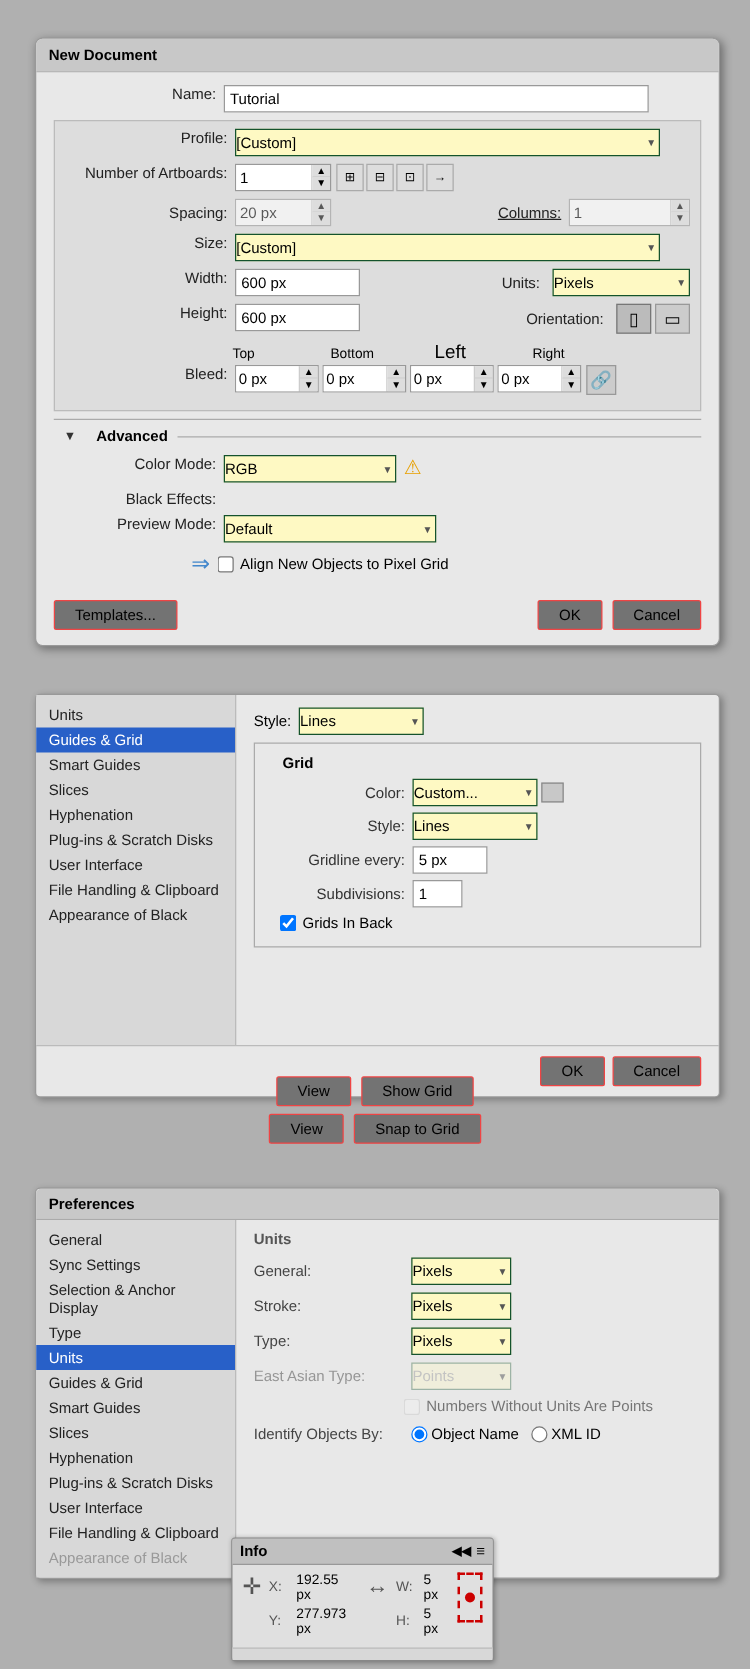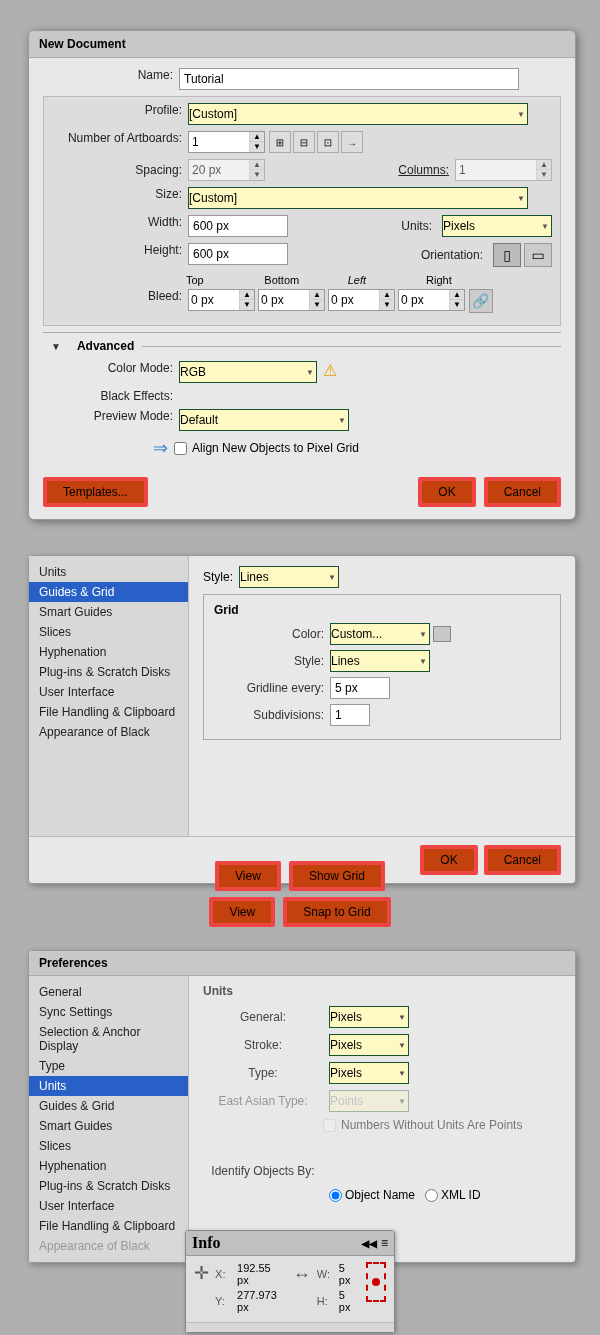--- a/index.html
+++ b/index.html
@@ -200,22 +200,22 @@
     .dialog-footer {
       display: flex;
       justify-content: space-between;
       align-items: center;
       padding: 8px 14px 12px 14px;
     }
 
     .btn {
       padding: 4px 16px;
       font-size: 12px;
-      border: 4px solid #ef4444;
-      background: #c2410c;
+      border: 1px solid #ef4444;
+      background: #737373;
       cursor: pointer;
       border-radius: 2px;
       min-width: 60px;
     }
 
     .btn-ok {
       min-width: 50px;
     }
 
     
@@ -267,20 +267,21 @@
     .grid-section {
       border: 1px solid #aaa;
       padding: 8px 10px;
       margin-top: 4px;
     }
 
     .grid-section-title {
       font-size: 12px;
       font-weight: bold;
       margin-bottom: 6px;
+      margin-left: 12px;
     }
 
     .grid-form-row {
       display: flex;
       align-items: center;
       margin-bottom: 5px;
     }
 
     .grid-form-label {
       min-width: 110px;
@@ -331,42 +332,41 @@
     }
 
     .units-form-row {
       display: flex;
       align-items: center;
       margin-bottom: 6px;
     }
 
     .units-label {
       min-width: 120px;
-      text-align: center;
+      text-align: left;
       margin-right: 6px;
       font-size: 12px;
       color: #444;
     }
 
     .disabled-row {
       opacity: 0.5;
     }
 
     .radio-group {
       display: flex;
       align-items: center;
       gap: 10px;
     }
 
     .radio-label {
       display: flex;
       align-items: center;
       gap: 3px;
       font-size: 12px;
-      margin-top: 48px;
     }
 
     
     .info-panel {
       background: #e0e0e0;
       border: 1px solid #888;
       border-radius: 3px;
       box-shadow: 1px 1px 4px rgba(0,0,0,0.3);
     }
 
@@ -606,21 +606,21 @@
           <div class="orient-btns">
             <div class="orient-btn active" style="font-size:14px;">▯</div>
             <div class="orient-btn" style="font-size:14px;">▭</div>
           </div>
         </div>
       </div>
 
       <div style="margin-left:134px; margin-bottom:2px;">
         <span style="display:inline-block; width:75px; font-size:11px;">Top</span>
         <span style="display:inline-block; width:80px; font-size:11px;">Bottom</span>
-        <span style="display:inline-block; width:75px; font-size:11px;font-style:italic;">Left</span>
+        <span style="display:inline-block; width:75px; font-size:15px;">Left</span>
         <span style="display:inline-block; width:75px; font-size:11px;">Right</span>
       </div>
 
       <div class="form-row">
         <div class="form-label">Bleed:</div>
         <div class="bleed-spinbox">
           <input type="text" value="0 px" style="">
           <div class="spinbox-btns">
             <button class="spinbox-btn">▲</button>
             <button class="spinbox-btn">▼</button>
@@ -751,20 +751,24 @@
         <div class="grid-form-row">
           <div class="grid-form-label">Gridline every:</div>
           <input type="text" class="form-input" style="width: 60px;" value="5 px">
         </div>
 
         <div class="grid-form-row">
           <div class="grid-form-label">Subdivisions:</div>
           <input type="text" class="form-input" style="width: 40px;" value="1">
         </div>
 
+        <div class="checkbox-row">
+          <input type="checkbox" checked="" style="">
+          <span>Grids In Back</span>
+        </div>
 
       </div>
     </div>
   </div>
 
   <div class="pref-footer">
     <button class="btn btn-ok">OK</button>
     <button class="btn">Cancel</button>
   </div>
 </div>
@@ -856,21 +860,21 @@
             <span>XML ID</span>
           </label>
         </div>
       </div>
     </div>
   </div>
 </div>
 
 <div class="info-panel" style="position:absolute; left:185px; top:1230px; width:210px;">
   <div class="info-panel-title">
-    <span style="font-size:16px;font-family:Liberation Serif, serif;">Info</span>
+    <span style="font-size:12px;">Info</span>
     <div style="display:flex; gap:4px; align-items:center;">
       <span style="font-size:10px; cursor:pointer;">◀◀</span>
       <span style="font-size:12px; cursor:pointer;">≡</span>
     </div>
   </div>
   <div class="info-panel-body">
 
     <div style="display:flex; align-items:flex-start;">
       <span class="crosshair">✛</span>
       <div class="info-coords">

